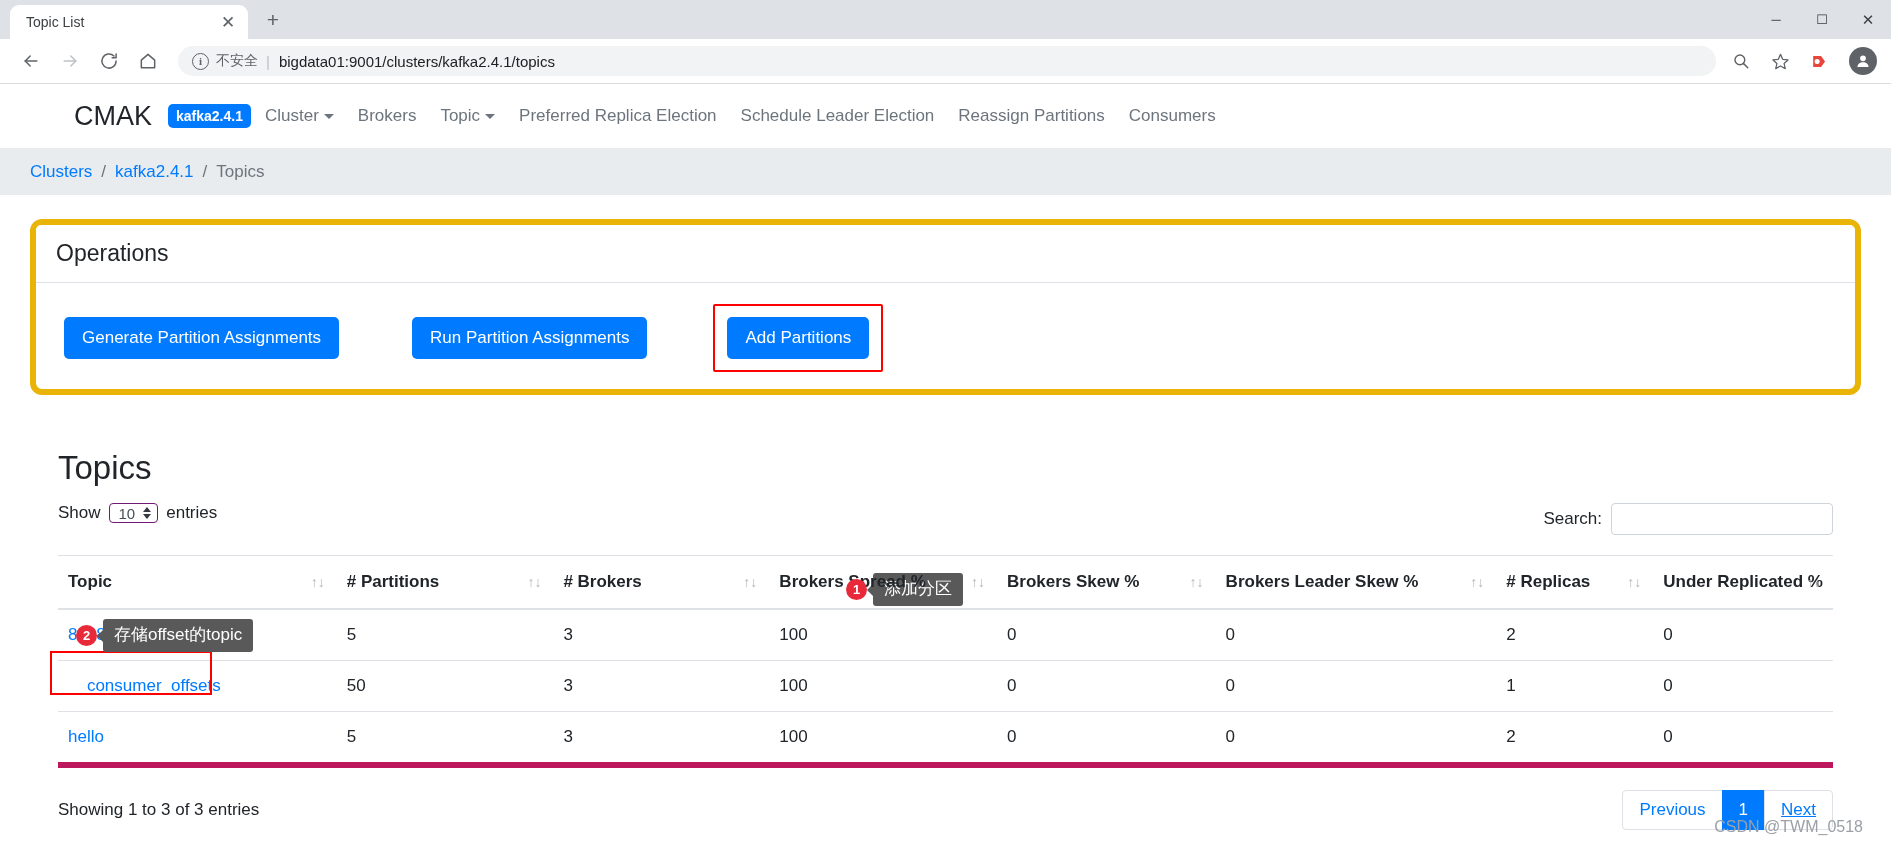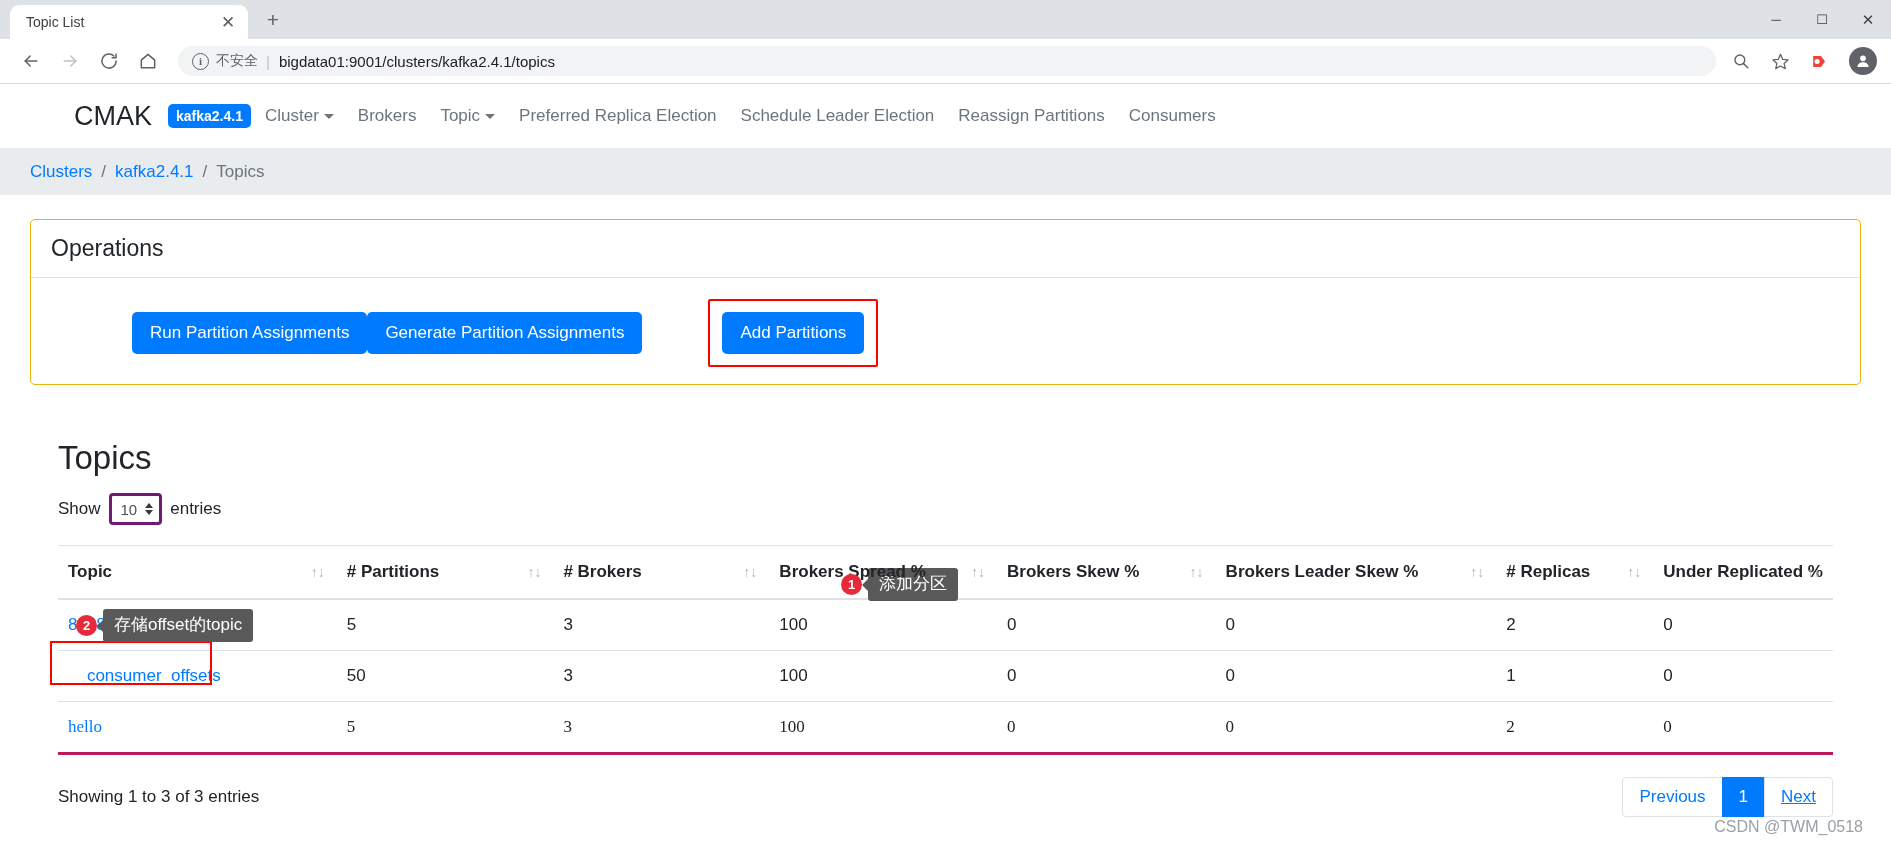--- a/index.html
+++ b/index.html
@@ -145,22 +145,22 @@
     display: flex; align-items: center;
     padding: 0 0 0 30px;
     font-size: 17px;
   }
   .crumb-link { color: #007bff; }
   .crumb-sep { color: #6c757d; margin: 0 9px; }
   .crumb-active { color: #6c757d; }
 
   .card {
     margin: 24px 30px 0 30px;
-    border: 1px solid #eab308;
-    border-radius: 5px;
+    border: 6px solid #eab308;
+    border-radius: 12px;
     background: #fff;
   }
   .card-header {
     padding: 15px 20px;
     border-bottom: 1px solid #dee2e6;
     font-size: 23px;
     color: #212529;
     background: #fff;
     border-radius: 5px 5px 0 0;
   }
@@ -230,28 +230,28 @@
   }
   .topics-wrap { margin: 30px 30px 0 30px; padding: 24px 28px 0 28px; }
 
   .table-controls {
     display: flex; align-items: flex-start; justify-content: space-between;
     margin-bottom: 20px;
   }
   .show-entries { display: flex; align-items: center; font-size: 17px; color: #212529; }
   .len-select {
     margin: 0 8px;
-    border: 3px solid #701a75;
+    border: 1px solid #701a75;
     border-radius: 4px;
     padding: 4px 6px 4px 9px;
     font-size: 15px;
     color: #495057;
     background: #fff;
     display: flex; align-items: center;
-    height: 32px;
+    height: 20px;
   }
   .len-arrows {
     display: inline-flex; flex-direction: column;
     margin-left: 8px; line-height: 0;
   }
   .len-arrows i {
     display: block;
     border-left: 4px solid transparent;
     border-right: 4px solid transparent;
   }
@@ -291,21 +291,21 @@
     color: #b6b6b6;
     font-size: 14px;
     font-weight: normal;
   }
   table.topics tbody td {
     padding: 15px 10px;
     border-bottom: 1px solid #dee2e6;
     color: #212529;
     vertical-align: middle;
   }
-  table.topics tbody tr:last-child td { border-bottom: 3px solid #be185d; font-family: Liberation Serif, serif; }
+  table.topics tbody tr:last-child td { border-bottom: 6px solid #be185d; }
   .topic-link { color: #007bff; position: relative; }
 
   .cell-topic { position: relative; }
   .hl-consumer {
     position: absolute;
     left: -8px; top: -10px;
     width: 162px; height: 44px;
     border: 2px solid #ff0000;
   }
   .tip-consumer {
@@ -443,25 +443,25 @@
     <div class="card">
       <div class="card-header">Operations</div>
       <div class="card-body">
 
         <div class="tip tip-addpart">
           <span class="tip-num">1</span>
           <span class="tip-bubble">添加分区</span>
         </div>
 
         <div class="btn-row">
+          <div class="btn-slot">
+            <button class="btn-primary">Generate Partition Assignments</button>
+          </div>
           <div class="btn-slot gap1">
             <button class="btn-primary">Run Partition Assignments</button>
-          </div>
-          <div class="btn-slot">
-            <button class="btn-primary">Generate Partition Assignments</button>
           </div>
           <div class="btn-slot gap2">
             <button class="btn-primary">Add Partitions</button>
             <div class="highlight-box hl-addpart"></div>
           </div>
         </div>
       </div>
     </div>
 
     <div class="topics-wrap">
@@ -471,20 +471,24 @@
         <div class="show-entries">
           <span>Show</span>
           <span class="len-select">
             <span>10</span>
             <span class="len-arrows">
                 <i class="up"></i>
                 <i class="dn"></i>
               </span>
           </span>
           <span>entries</span>
+        </div>
+        <div class="search-group">
+          <span>Search:</span>
+          <input class="search-input" type="text" placeholder="" style="">
         </div>
       </div>
 
       <table class="topics">
         <thead>
           <tr>
             <th style="width:16%"><span>Topic</span><span class="sorticon">↑↓</span></th>
             <th style="width:12.5%"><span># Partitions</span><span class="sorticon">↑↓</span></th>
             <th style="width:12.5%"><span># Brokers</span><span class="sorticon">↑↓</span></th>
             <th style="width:13%"><span>Brokers Spread %</span><span class="sorticon">↑↓</span></th>

